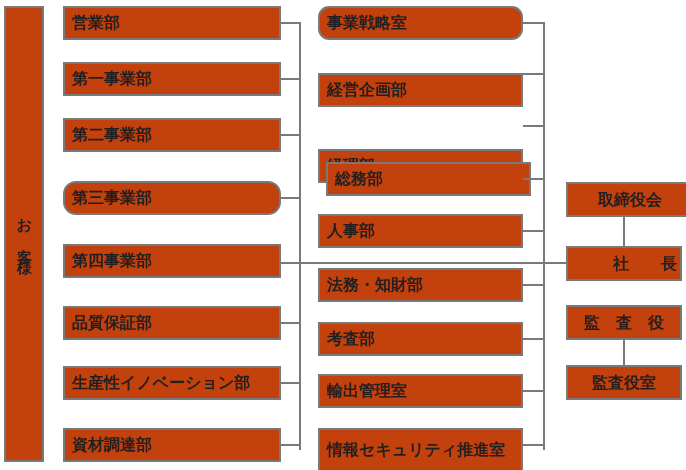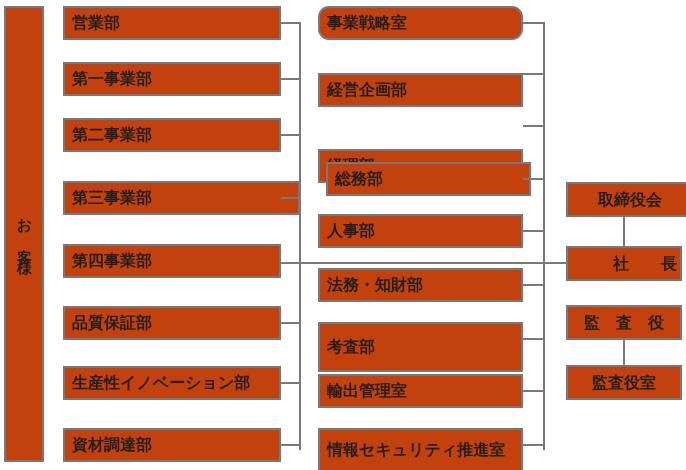--- a/index.html
+++ b/index.html
@@ -73,21 +73,21 @@
 
   <div class="node left-align" style="left:63px; top:6px; width:218px; height:34px;">
     <span class="node-label">営業部</span>
   </div>
   <div class="node left-align" style="left:63px; top:62px; width:218px; height:34px;">
     <span class="node-label">第一事業部</span>
   </div>
   <div class="node left-align" style="left:63px; top:118px; width:218px; height:34px;">
     <span class="node-label">第二事業部</span>
   </div>
-  <div class="node left-align" style="left:63px; top:181px; width:237px; height:34px;">
+  <div class="node left-align" style="left:63px; top:181px; width:218px; height:34px;border-radius:13px;">
     <span class="node-label">第三事業部</span>
   </div>
   <div class="node left-align" style="left:63px; top:244px; width:218px; height:34px;">
     <span class="node-label">第四事業部</span>
   </div>
   <div class="node left-align" style="left:63px; top:306px; width:218px; height:34px;">
     <span class="node-label">品質保証部</span>
   </div>
   <div class="node left-align" style="left:63px; top:366px; width:218px; height:34px;">
     <span class="node-label">生産性イノベーション部</span>
@@ -107,21 +107,21 @@
   </div>
   <div class="node left-align" style="left:326px; top:162px; width:205px; height:34px;">
     <span class="node-label">総務部</span>
   </div>
   <div class="node left-align" style="left:318px; top:214px; width:205px; height:34px;">
     <span class="node-label">人事部</span>
   </div>
   <div class="node left-align" style="left:318px; top:268px; width:205px; height:34px;">
     <span class="node-label">法務・知財部</span>
   </div>
-  <div class="node left-align" style="left:318px; top:322px; width:205px; height:50px;">
+  <div class="node left-align" style="left:318px; top:322px; width:205px; height:34px;">
     <span class="node-label">考査部</span>
   </div>
   <div class="node left-align" style="left:318px; top:374px; width:205px; height:34px;">
     <span class="node-label">輸出管理室</span>
   </div>
   <div class="node left-align" style="left:318px; top:428px; width:205px; height:44px;">
     <span class="node-label">情報セキュリティ推進室</span>
   </div>
 
   <div class="node center-align" style="left:566px; top:182px; width:128px; height:35px;">

